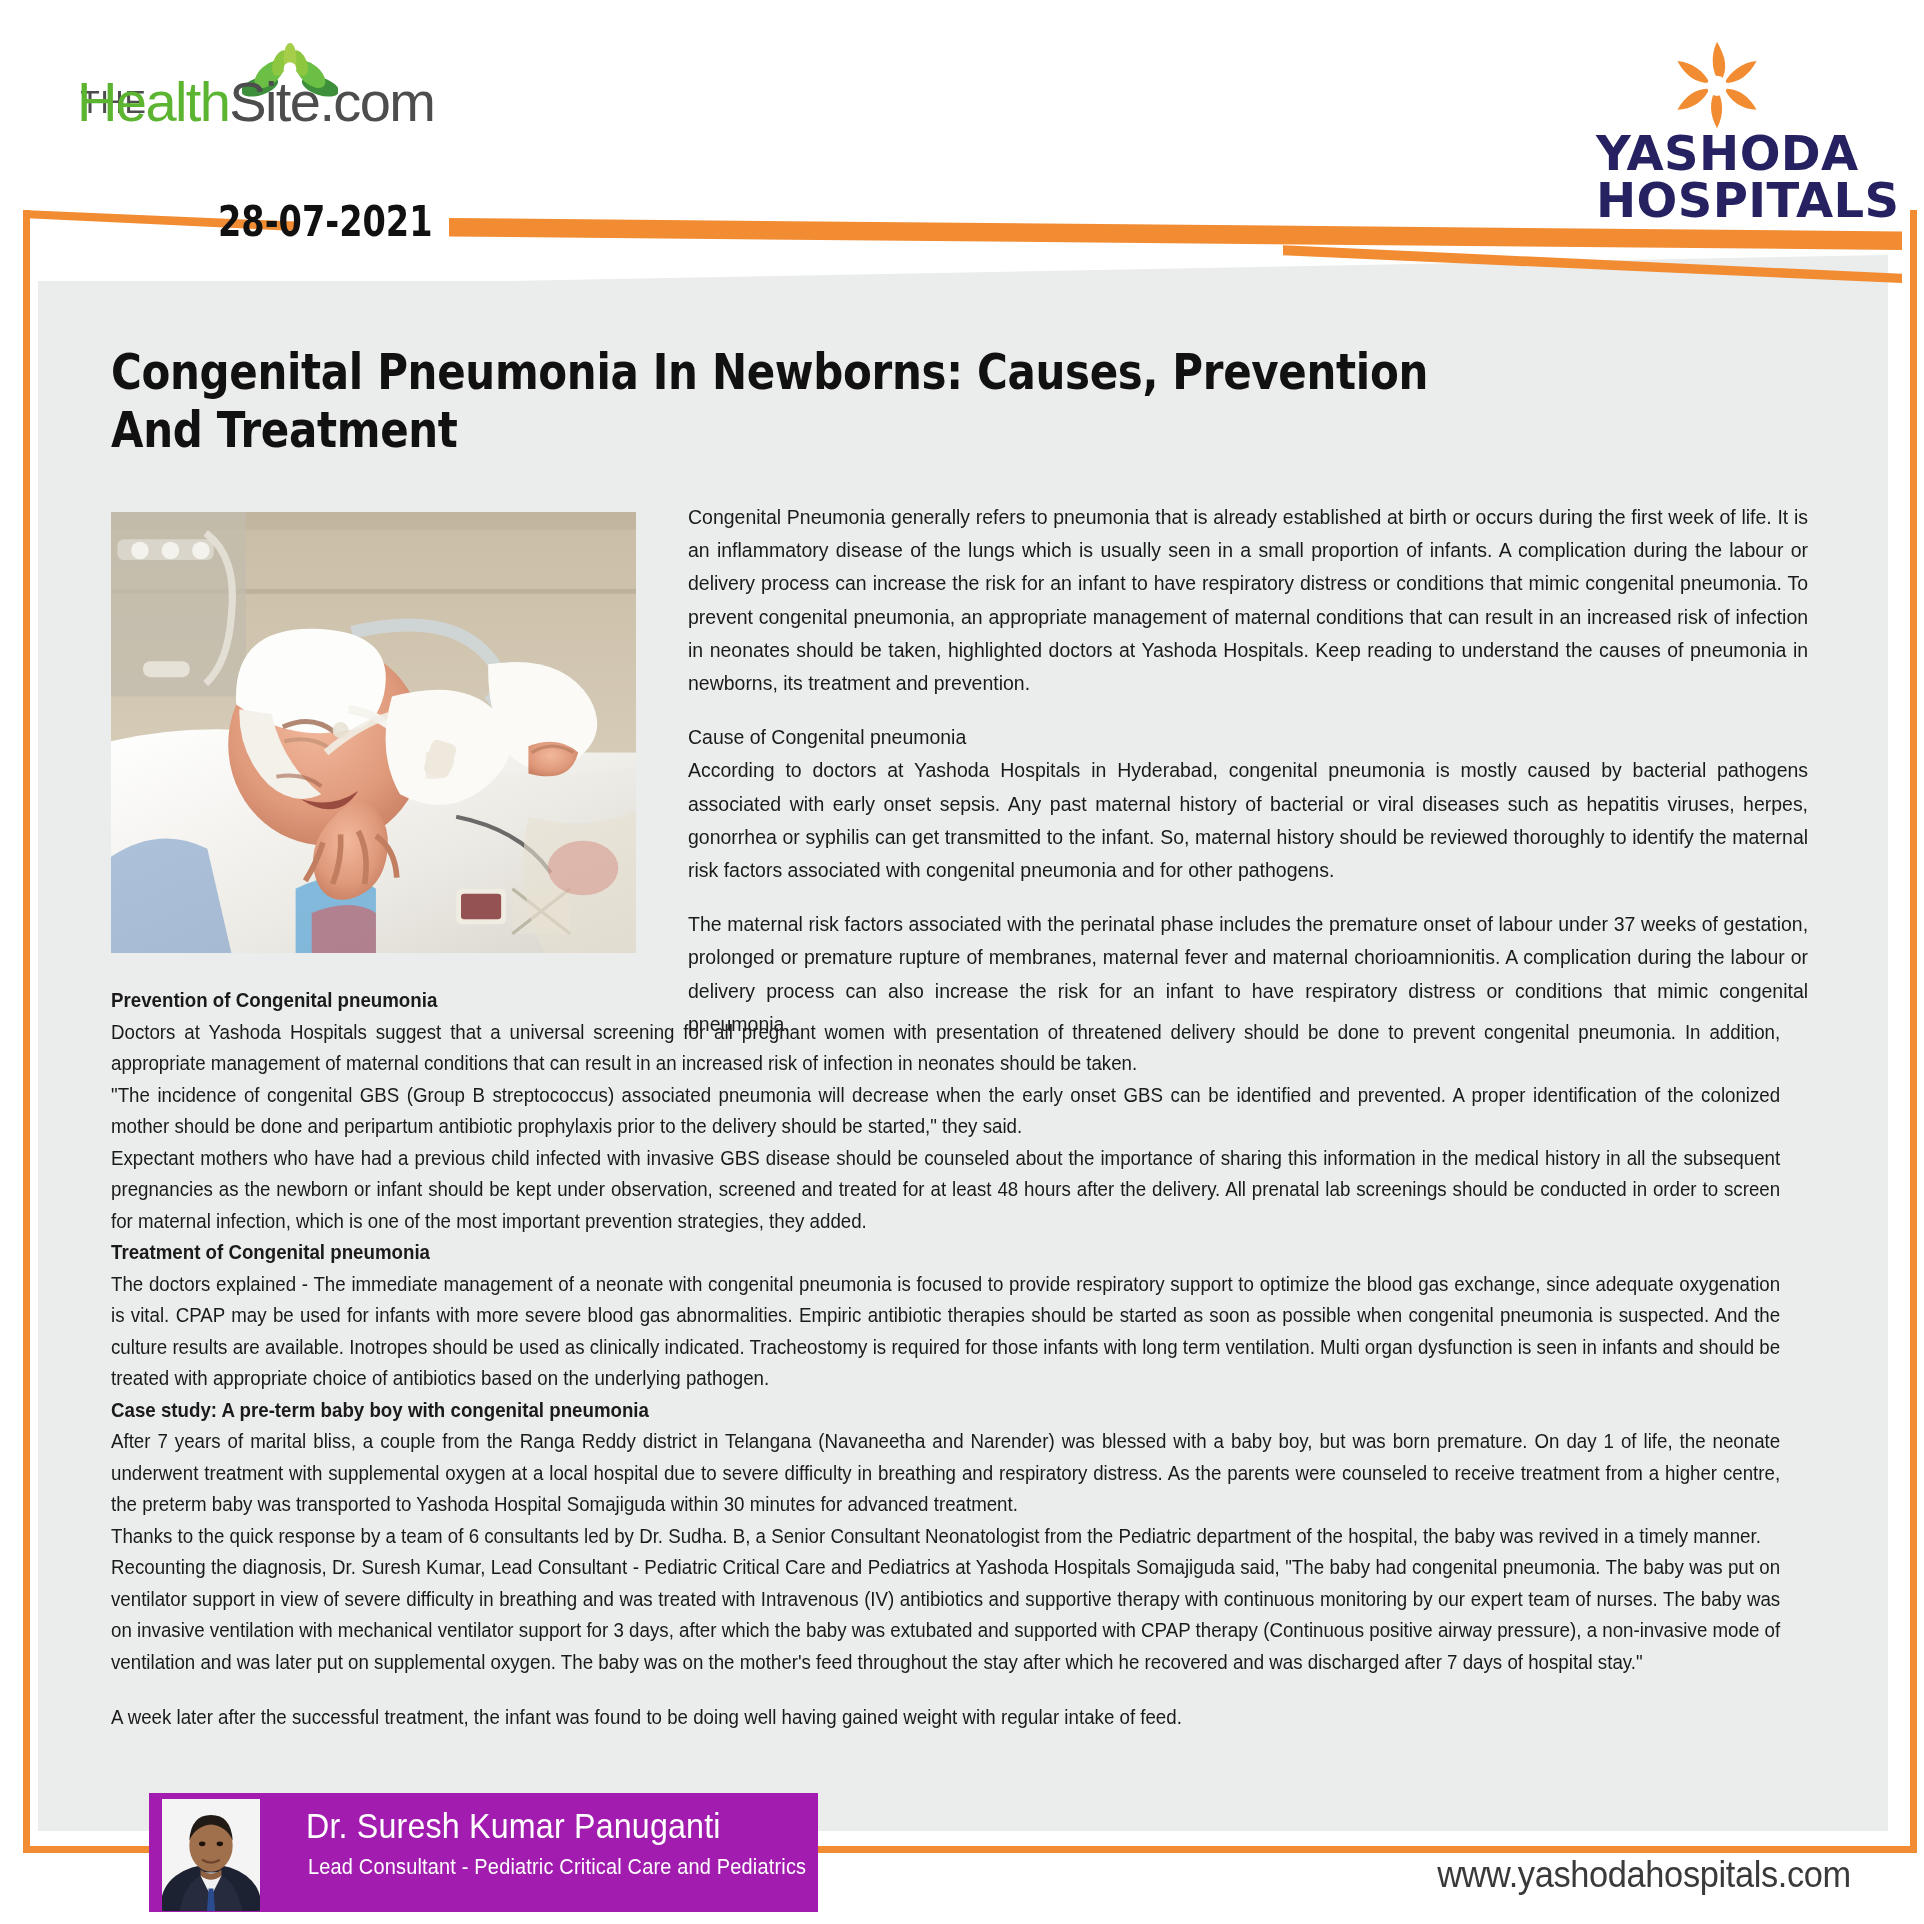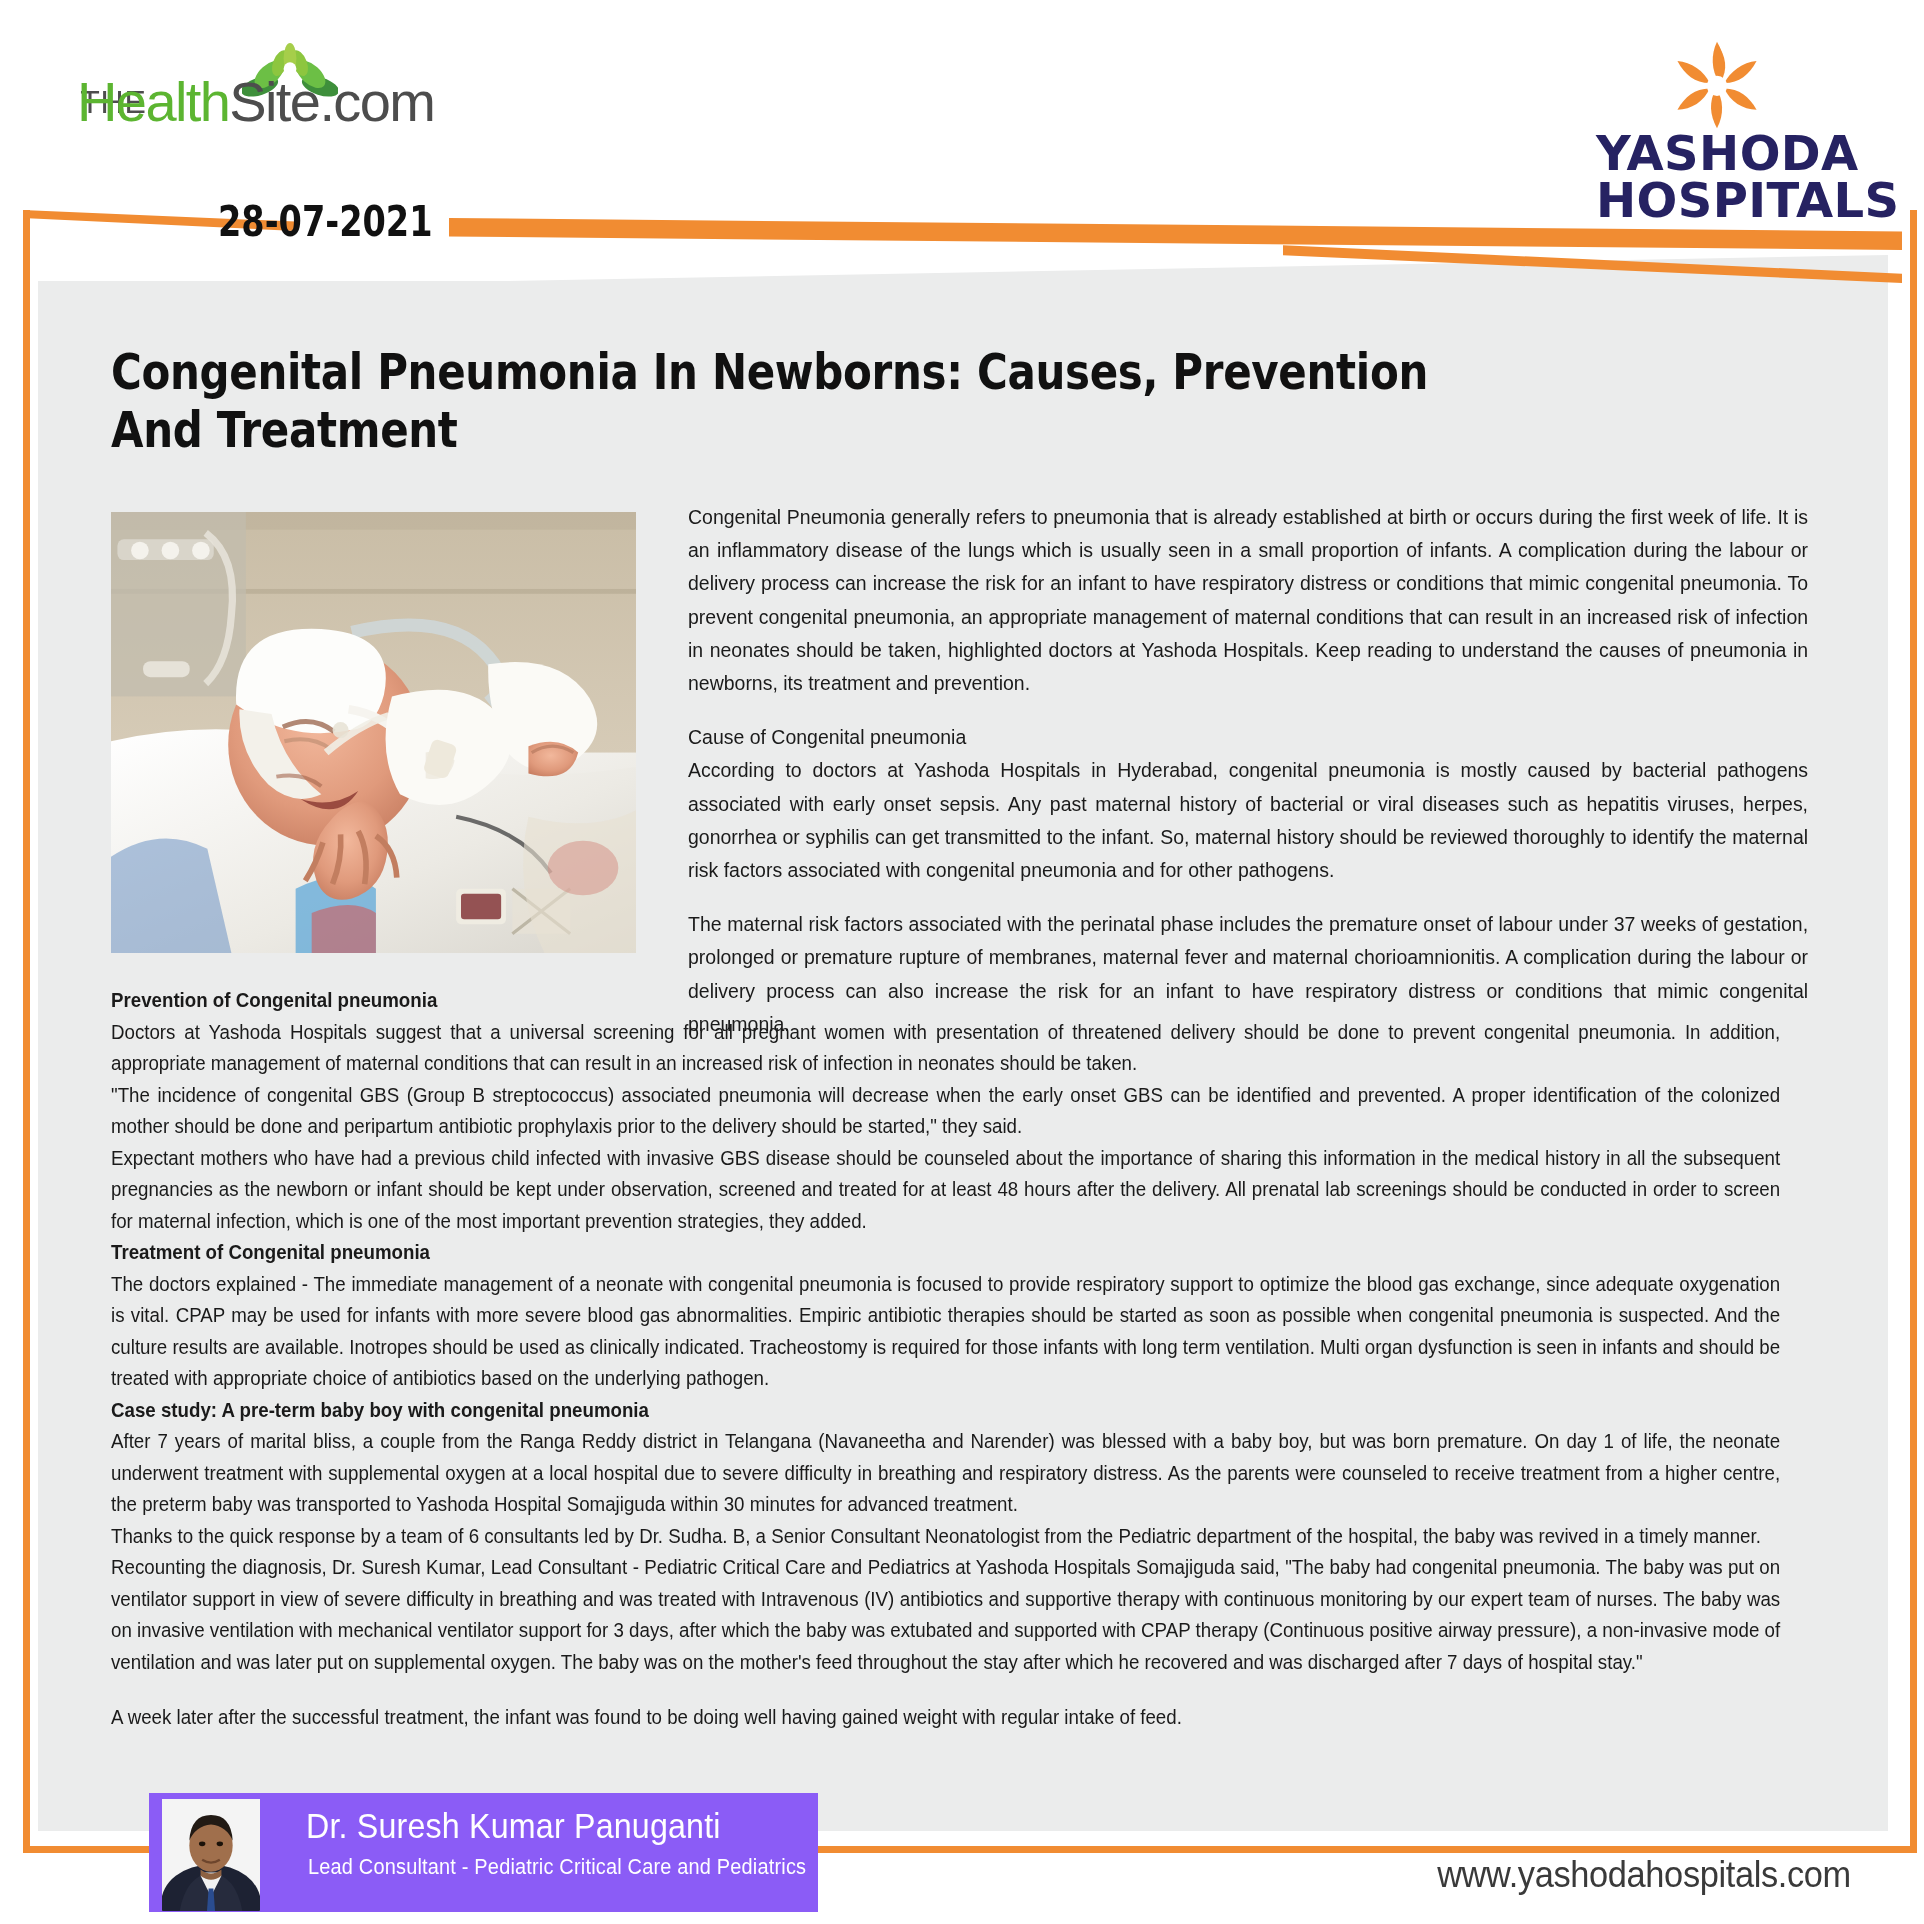--- a/index.html
+++ b/index.html
@@ -95,21 +95,21 @@
     font-size:19.7px;line-height:1.60;color:#1a1a1a;text-align:justify;
     transform:scaleX(0.95);transform-origin:left top;
   }
   .body-col p{margin:0;}
   .body-col p.h{font-weight:bold;}
   .body-col p.gap{margin-top:24px;}
 
   
   .doc-card{
     position:absolute;left:149px;top:1793px;width:669px;height:119px;
-    background:#8b5cf6;
+    background:#a21caf;
   }
   .doc-photo{
     position:absolute;left:13px;top:6.4px;width:98px;height:112px;
     background:#f2f2f2;overflow:hidden;
   }
   .doc-photo svg{display:block;width:100%;height:100%;}
   .doc-name{
     position:absolute;left:157px;top:13px;color:#ffffff;
     font-size:35px;font-weight:400;letter-spacing:0.2px;
     transform:scaleX(0.92);transform-origin:left top;white-space:nowrap;

